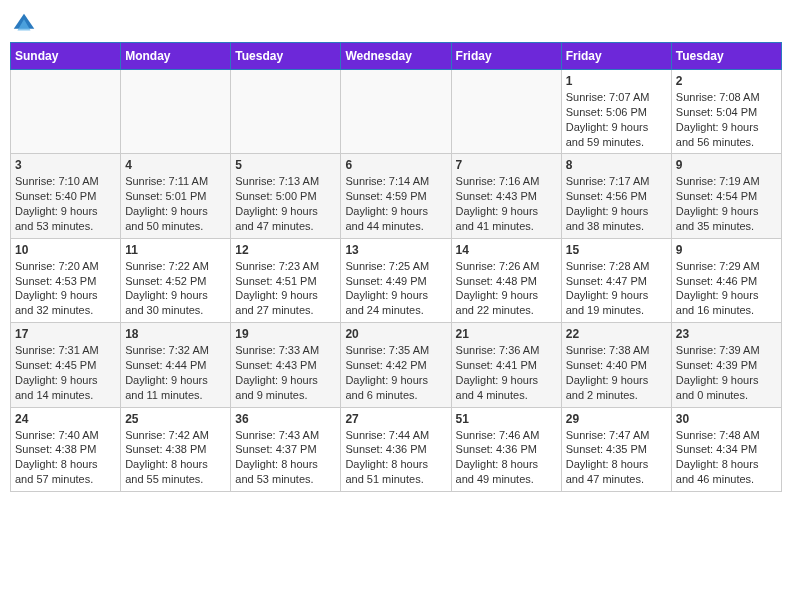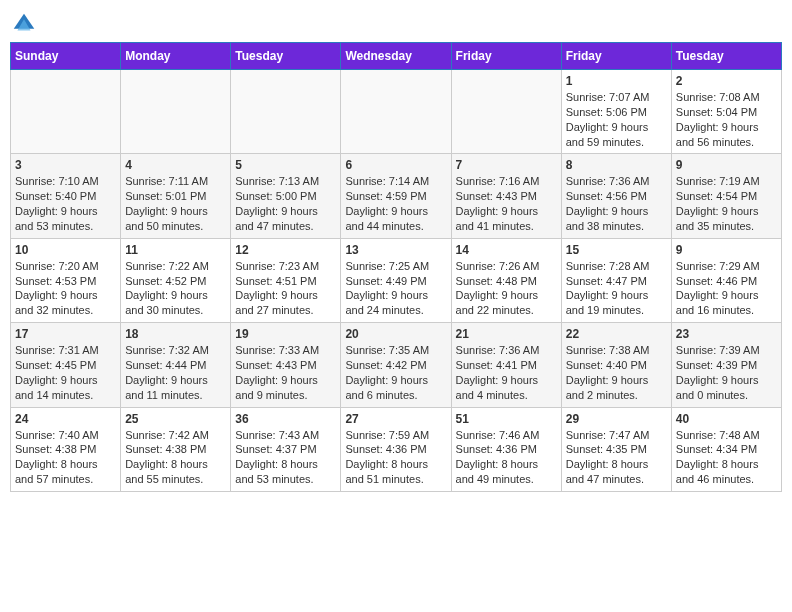--- a/index.html
+++ b/index.html
@@ -165,21 +165,21 @@
 Daylight: 9 hours and 44 minutes.</div>
         </td>
         <td>
           <span class="day-number">7</span>
           <div class="day-info">Sunrise: 7:16 AM
 Sunset: 4:43 PM
 Daylight: 9 hours and 41 minutes.</div>
         </td>
         <td>
           <span class="day-number">8</span>
-          <div class="day-info">Sunrise: 7:36 AM
+          <div class="day-info">Sunrise: 7:17 AM
 Sunset: 4:56 PM
 Daylight: 9 hours and 38 minutes.</div>
         </td>
         <td>
           <span class="day-number">9</span>
           <div class="day-info">Sunrise: 7:19 AM
 Sunset: 4:54 PM
 Daylight: 9 hours and 35 minutes.</div>
         </td>
       </tr>
@@ -285,37 +285,37 @@
 Daylight: 8 hours and 55 minutes.</div>
         </td>
         <td>
           <span class="day-number">36</span>
           <div class="day-info">Sunrise: 7:43 AM
 Sunset: 4:37 PM
 Daylight: 8 hours and 53 minutes.</div>
         </td>
         <td>
           <span class="day-number">27</span>
-          <div class="day-info">Sunrise: 7:59 AM
+          <div class="day-info">Sunrise: 7:44 AM
 Sunset: 4:36 PM
 Daylight: 8 hours and 51 minutes.</div>
         </td>
         <td>
           <span class="day-number">51</span>
           <div class="day-info">Sunrise: 7:46 AM
 Sunset: 4:36 PM
 Daylight: 8 hours and 49 minutes.</div>
         </td>
         <td>
           <span class="day-number">29</span>
           <div class="day-info">Sunrise: 7:47 AM
 Sunset: 4:35 PM
 Daylight: 8 hours and 47 minutes.</div>
         </td>
         <td>
-          <span class="day-number">40</span>
+          <span class="day-number">30</span>
           <div class="day-info">Sunrise: 7:48 AM
 Sunset: 4:34 PM
 Daylight: 8 hours and 46 minutes.</div>
         </td>
       </tr>
     </tbody>
 </table>
 
 </body></html>

